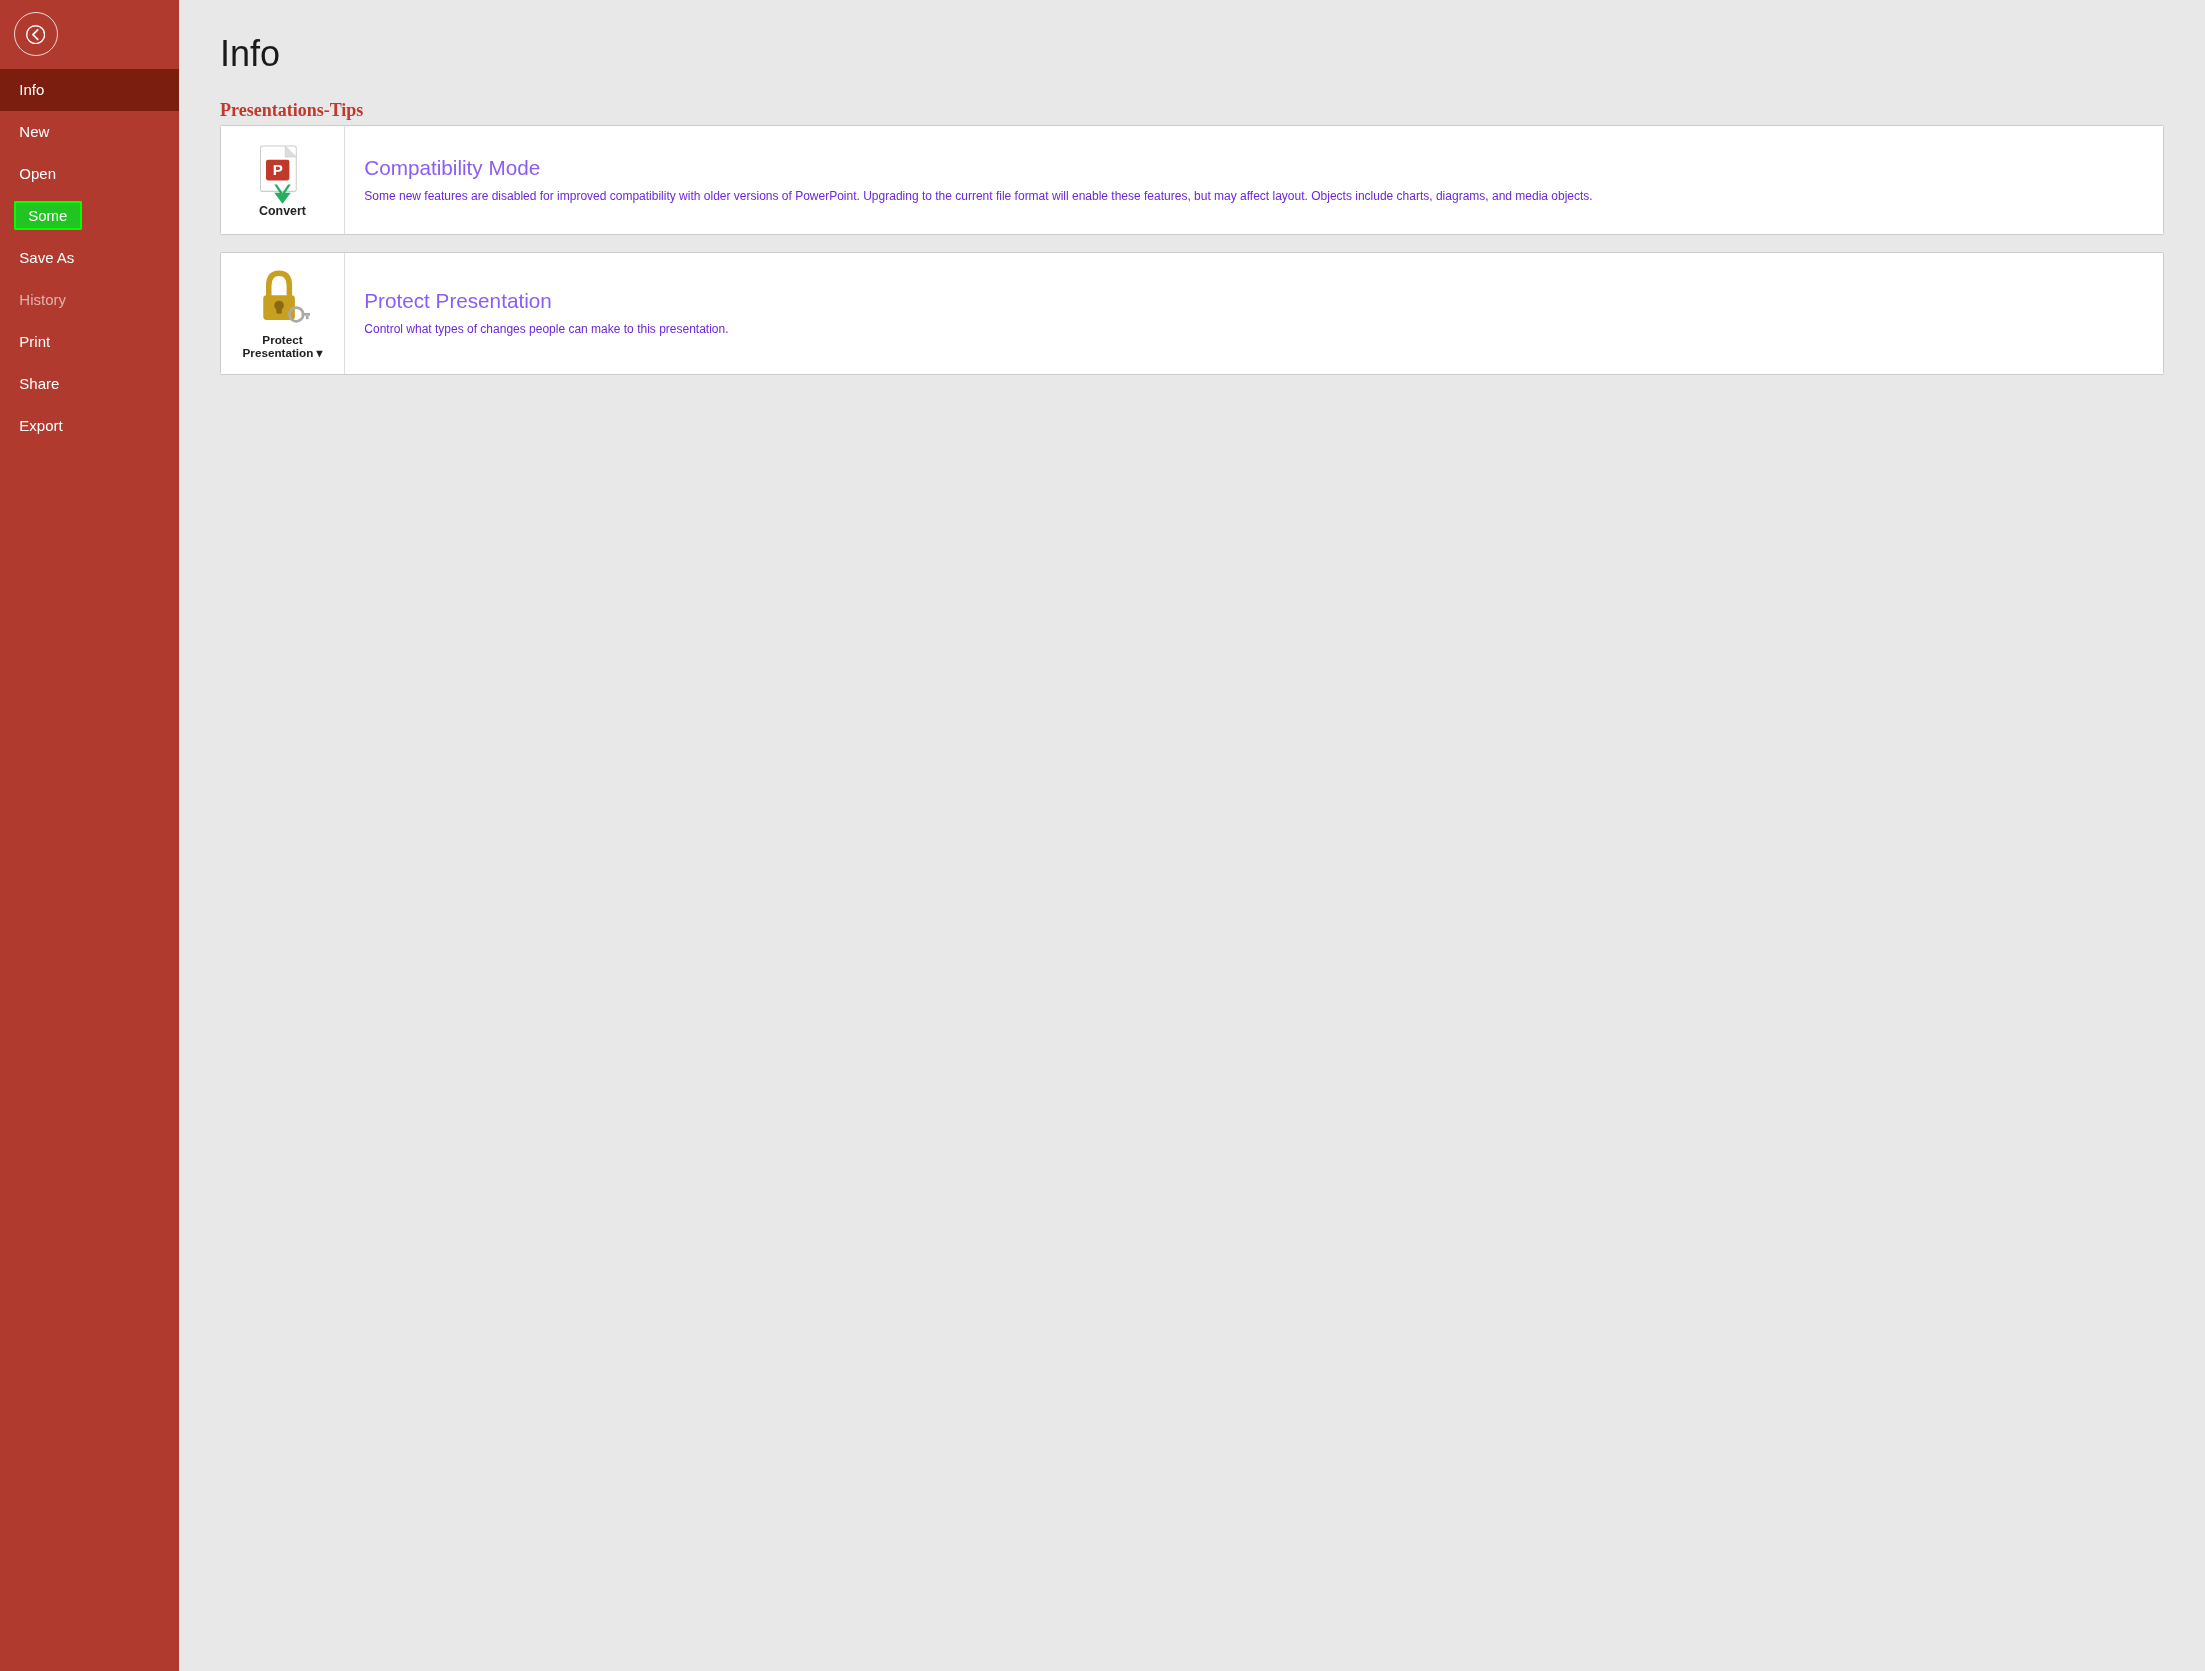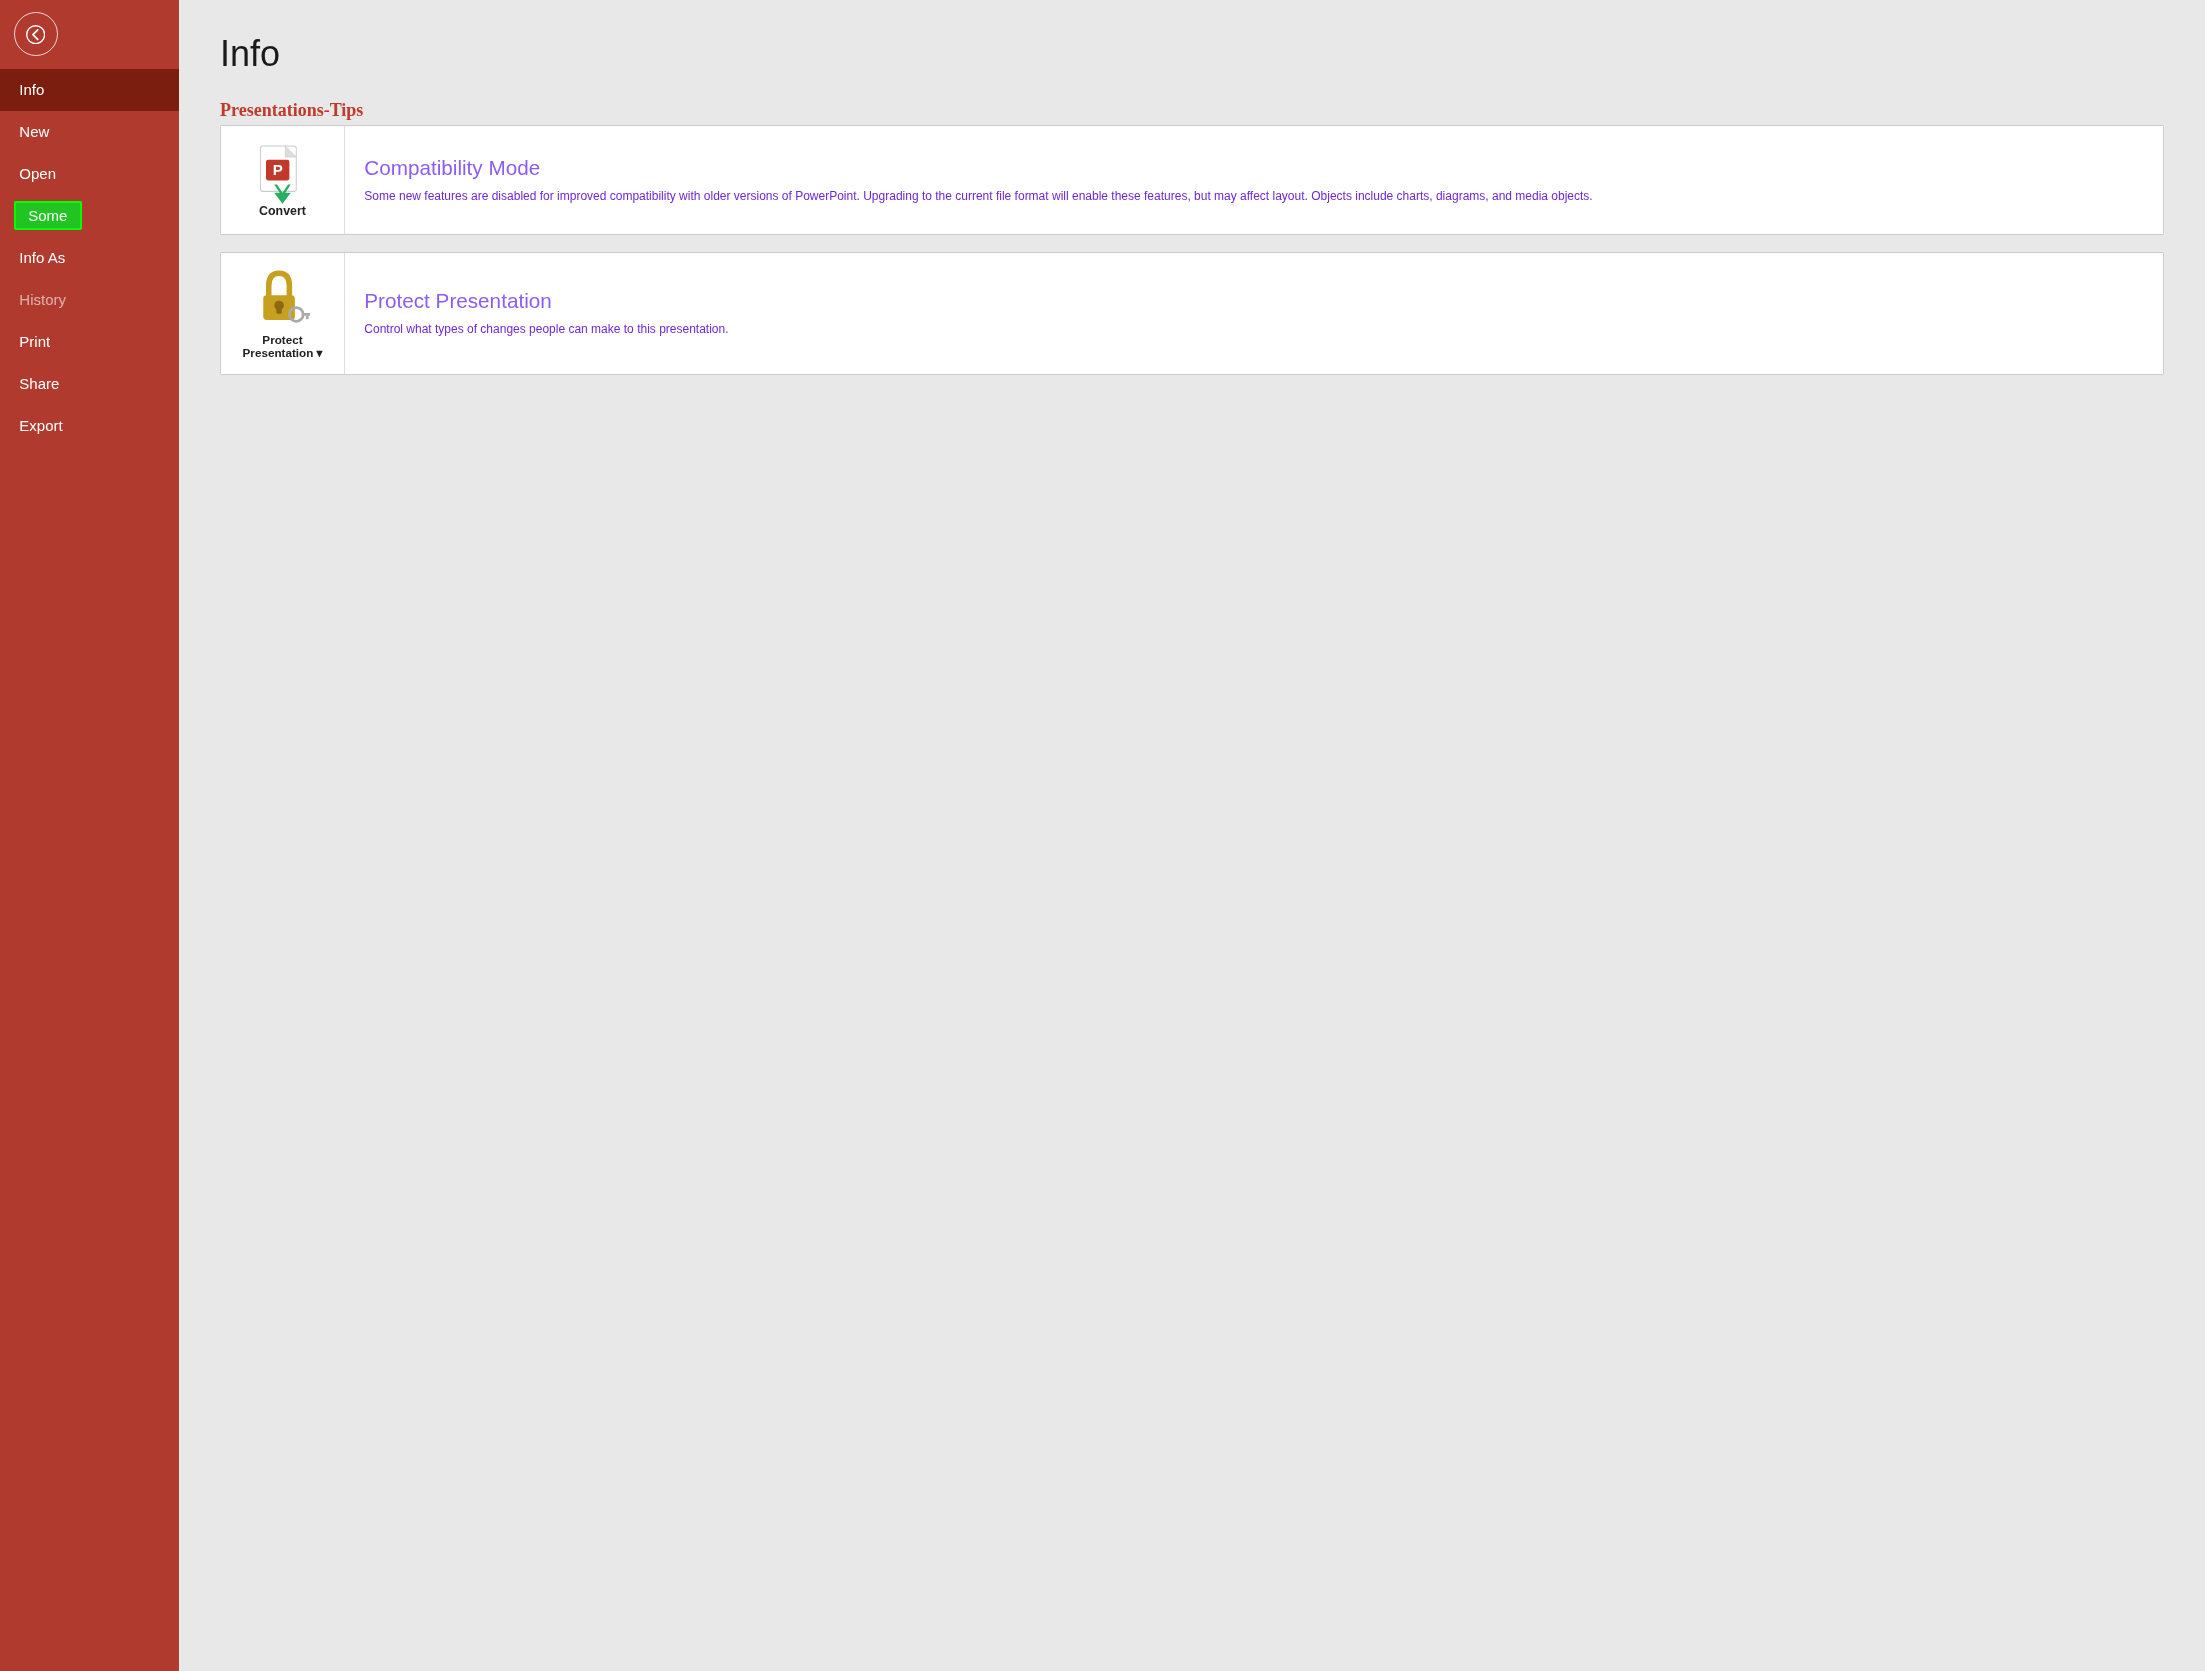--- a/index.html
+++ b/index.html
@@ -189,21 +189,21 @@
 
     <div class="nav-item">
       <span>Open</span>
     </div>
 
     <div class="nav-item save-highlighted" style="padding: 6.9px 13.8px;">
       <span class="save-box">Some</span>
     </div>
 
     <div class="nav-item">
-      <span>Info As</span>
+      <span>Save As</span>
     </div>
 
     <div class="nav-item history-item">
       <span>History</span>
     </div>
 
     <div class="nav-item">
       <span>Print</span>
     </div>
 

